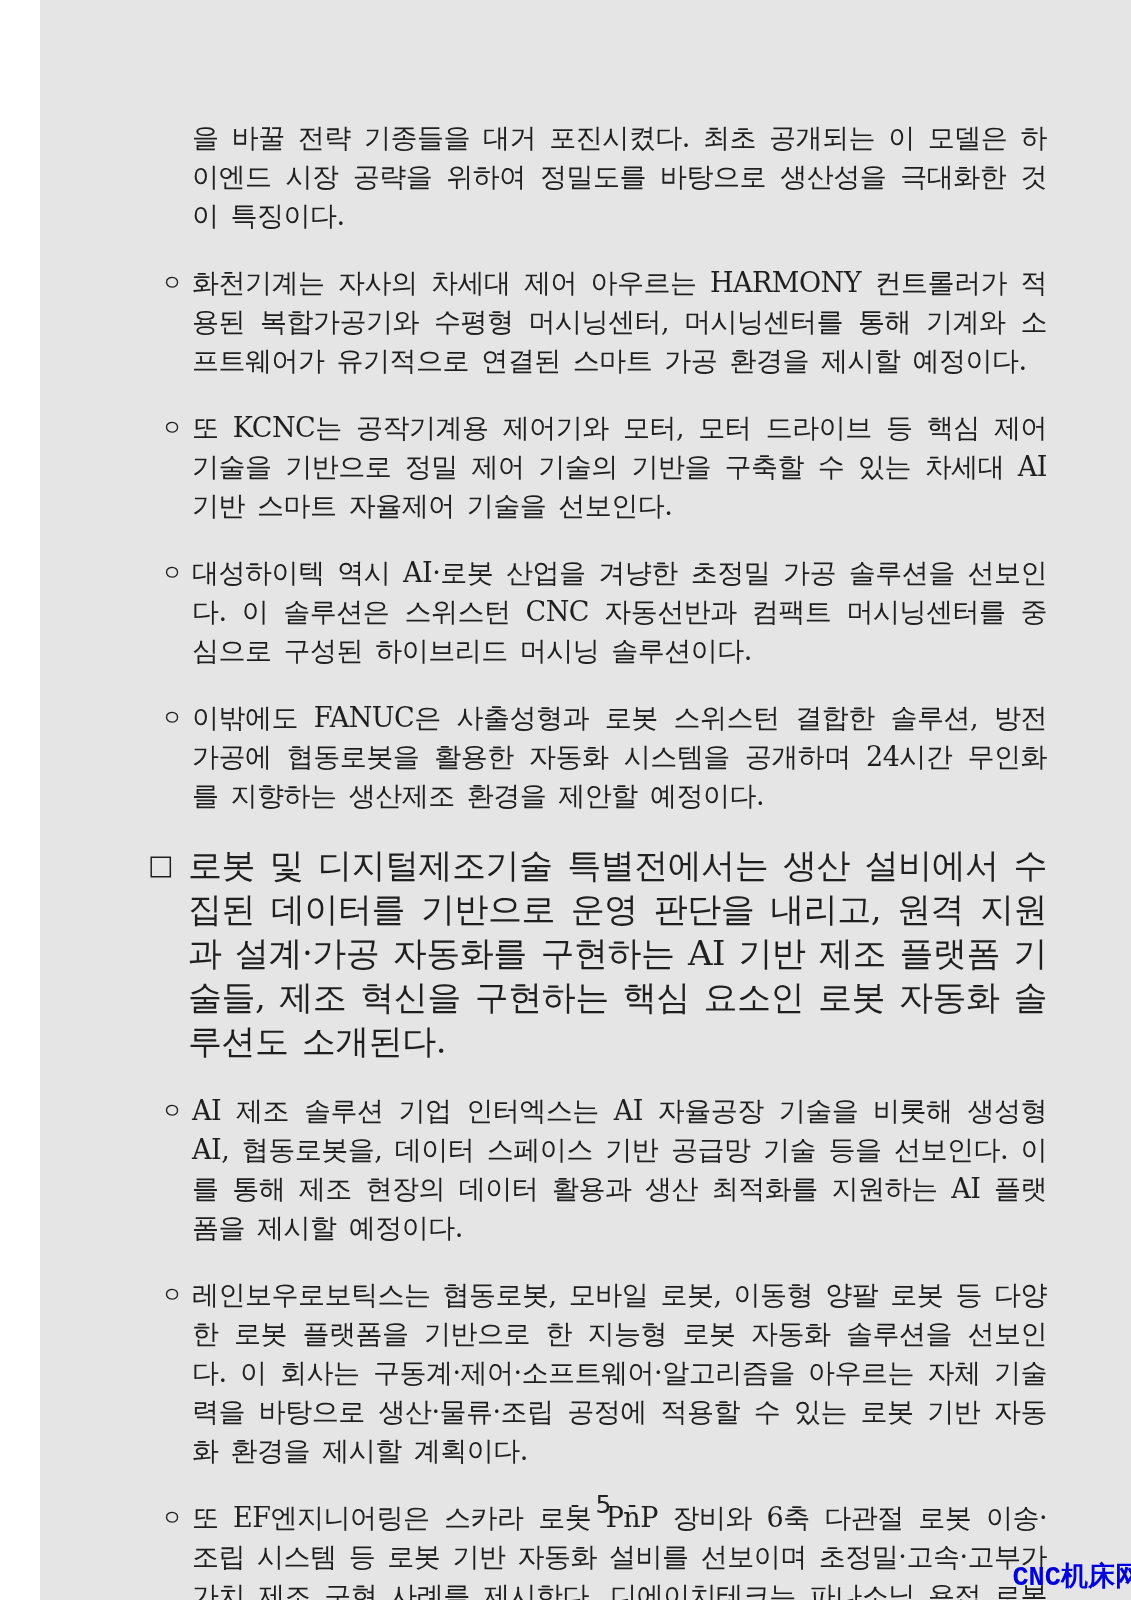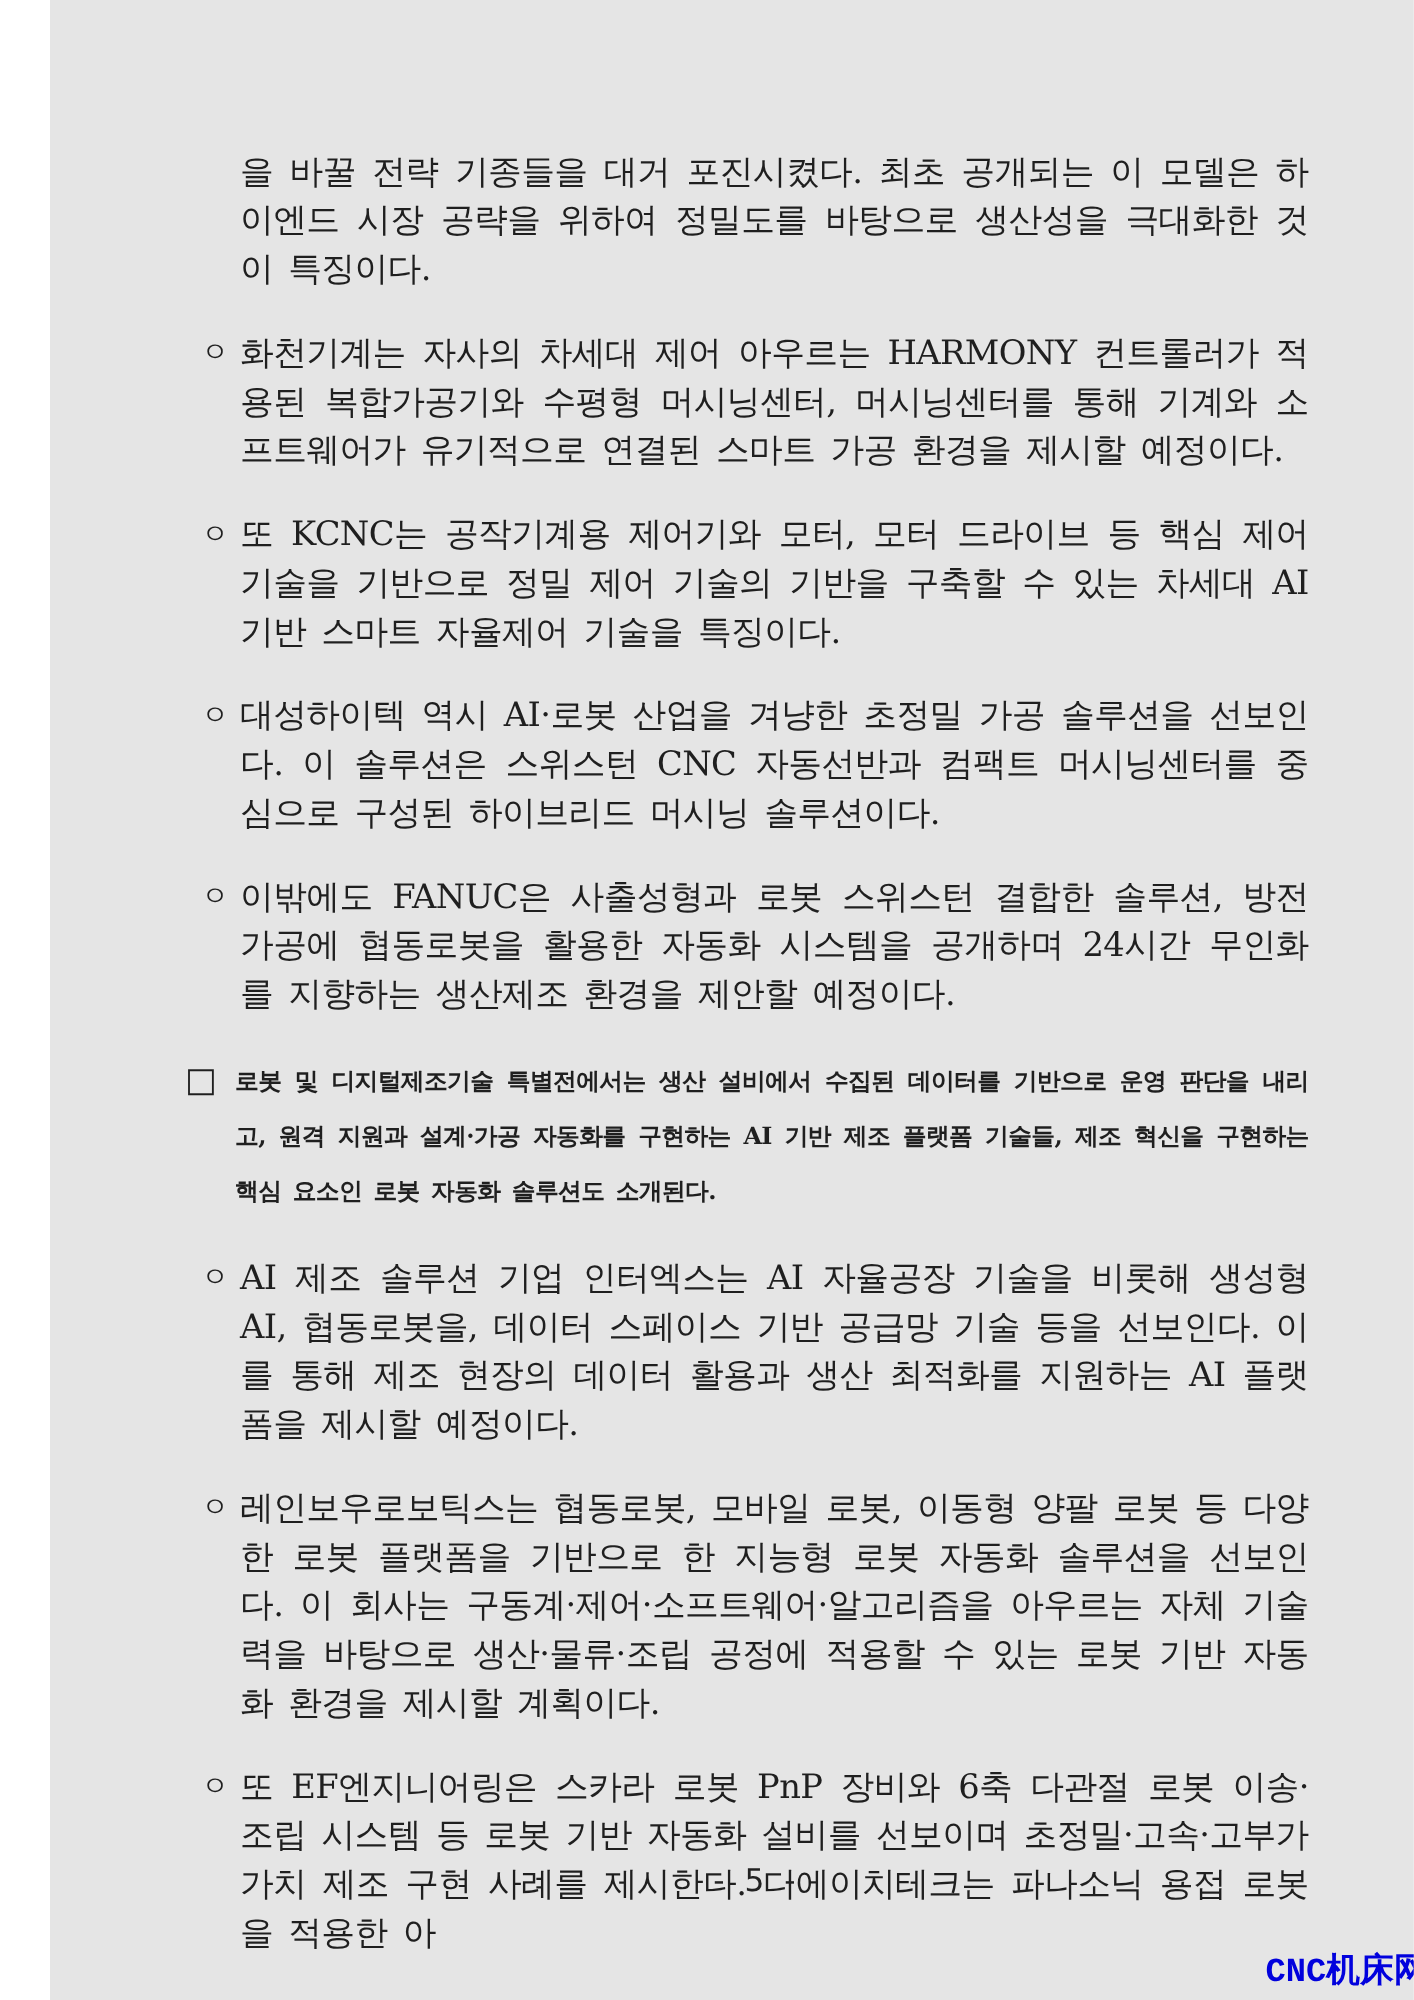--- a/index.html
+++ b/index.html
@@ -50,23 +50,23 @@
     line-height: 39px;
   }
   
   .main .marker {
     flex-basis: 40px;
     font-size: 27px;
     line-height: 44px;
     font-weight: bold;
   }
   .main .text {
-    font-size: 19px;
+    font-size: 34px;
     line-height: 44px;
-    font-weight: bold;
+    font-weight: normal;
     letter-spacing: -0.5px;
     word-spacing: 3px;
   }
   .page-number {
     position: absolute;
     top: 1490px;
     left: 0;
     width: 100%;
     text-align: center;
     font-family: "DejaVu Sans", "Liberation Sans", sans-serif;
@@ -93,21 +93,21 @@
     <span class="text">을 바꿀 전략 기종들을 대거 포진시켰다. 최초 공개되는 이 모델은 하이엔드 시장 공략을 위하여 정밀도를 바탕으로 생산성을 극대화한 것이 특징이다.</span>
   </div>
 
   <div class="para sub">
     <span class="marker">ㅇ</span>
     <span class="text">화천기계는 자사의 차세대 제어 아우르는 HARMONY 컨트롤러가 적용된 복합가공기와 수평형 머시닝센터, 머시닝센터를 통해 기계와 소프트웨어가 유기적으로 연결된 스마트 가공 환경을 제시할 예정이다.</span>
   </div>
 
   <div class="para sub">
     <span class="marker">ㅇ</span>
-    <span class="text">또 KCNC는 공작기계용 제어기와 모터, 모터 드라이브 등 핵심 제어 기술을 기반으로 정밀 제어 기술의 기반을 구축할 수 있는 차세대 AI 기반 스마트 자율제어 기술을 특징이다.</span>
+    <span class="text">또 KCNC는 공작기계용 제어기와 모터, 모터 드라이브 등 핵심 제어 기술을 기반으로 정밀 제어 기술의 기반을 구축할 수 있는 차세대 AI 기반 스마트 자율제어 기술을 선보인다.</span>
   </div>
 
   <div class="para sub">
     <span class="marker">ㅇ</span>
     <span class="text">대성하이텍 역시 AI·로봇 산업을 겨냥한 초정밀 가공 솔루션을 선보인다. 이 솔루션은 스위스턴 CNC 자동선반과 컴팩트 머시닝센터를 중심으로 구성된 하이브리드 머시닝 솔루션이다.</span>
   </div>
 
   <div class="para sub">
     <span class="marker">ㅇ</span>
     <span class="text">이밖에도 FANUC은 사출성형과 로봇 스위스턴 결합한 솔루션, 방전가공에 협동로봇을 활용한 자동화 시스템을 공개하며 24시간 무인화를 지향하는 생산제조 환경을 제안할 예정이다.</span>

